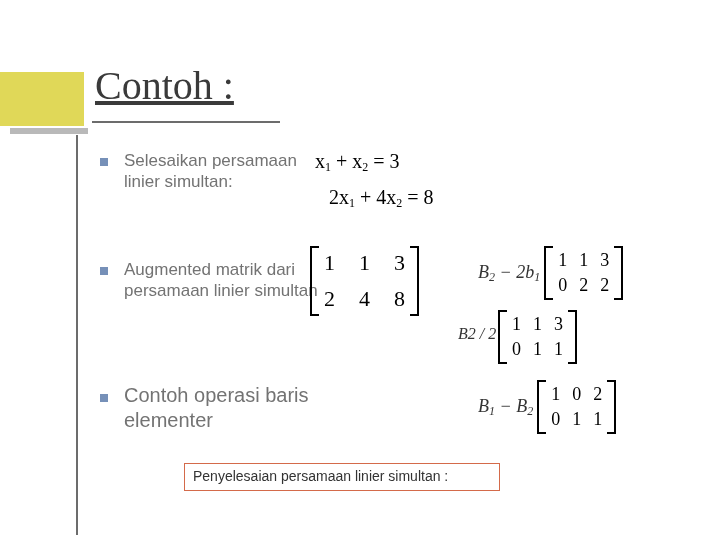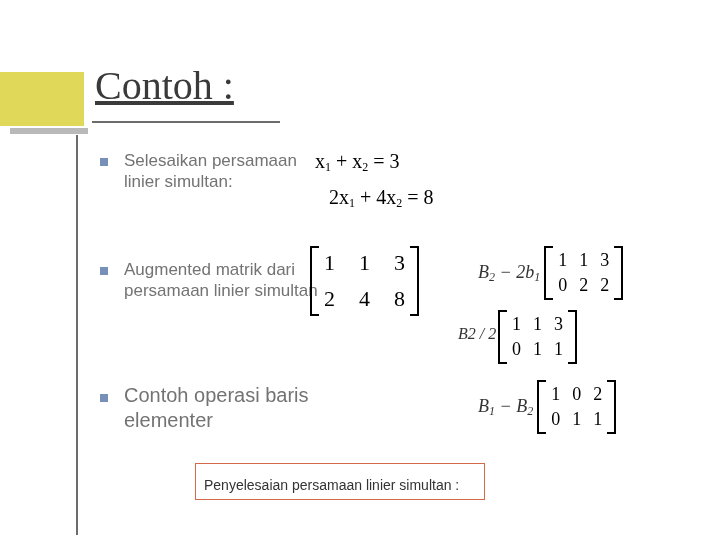--- a/index.html
+++ b/index.html
@@ -139,25 +139,25 @@
     position: absolute;
     left: 458px; top: 325px;
     font-family: 'Times New Roman', serif;
     font-size: 16px; font-style: italic; text-align: right;
   }
   .m4 { left: 478px; top: 380px; }
   .m4 .cols { gap: 4px 12px; font-size: 18px; }
   .row-sp { height: 56px; }
   .solution-box {
     position: absolute;
-    left: 195px;
+    left: 184px;
     top: 463px;
-    width: 290px;
+    width: 316px;
     border: 1px solid #d46a4a;
-    padding: 12px 8px 5px 8px;
+    padding: 3px 8px 5px 8px;
     font-size: 14px;
     line-height: 1.3;
   }
   .solution-box .varline {
     font-style: italic;
   }
   .solution-box .sub2 { font-size: 9px; vertical-align: -2px; font-style: italic; }
 </style>
 </head>
 <body>

